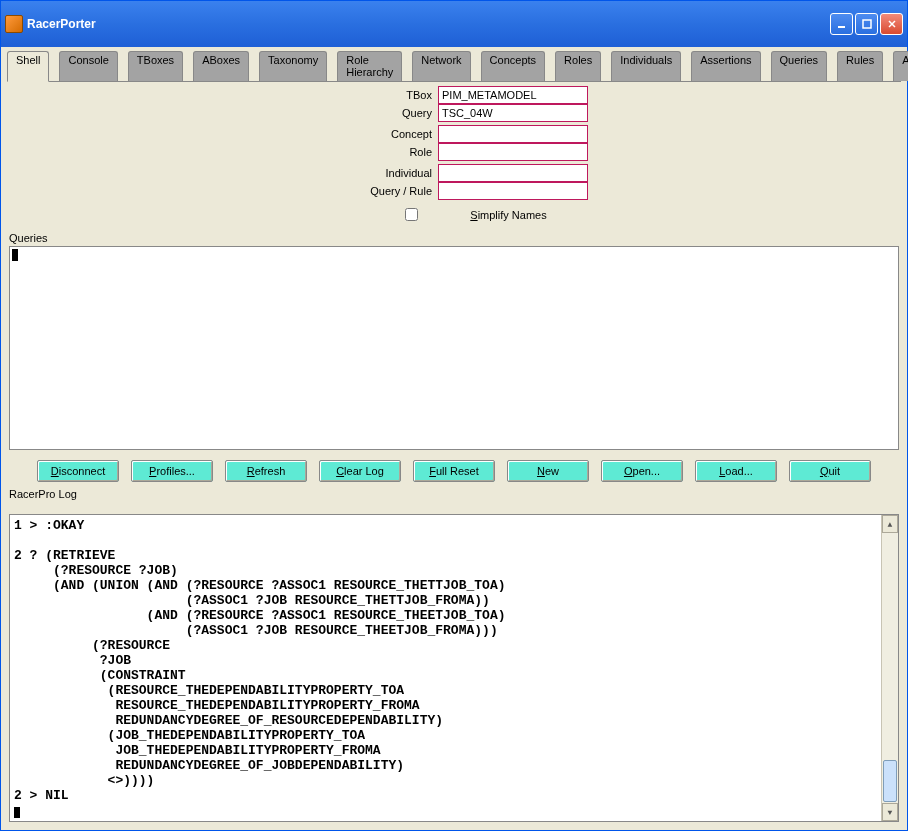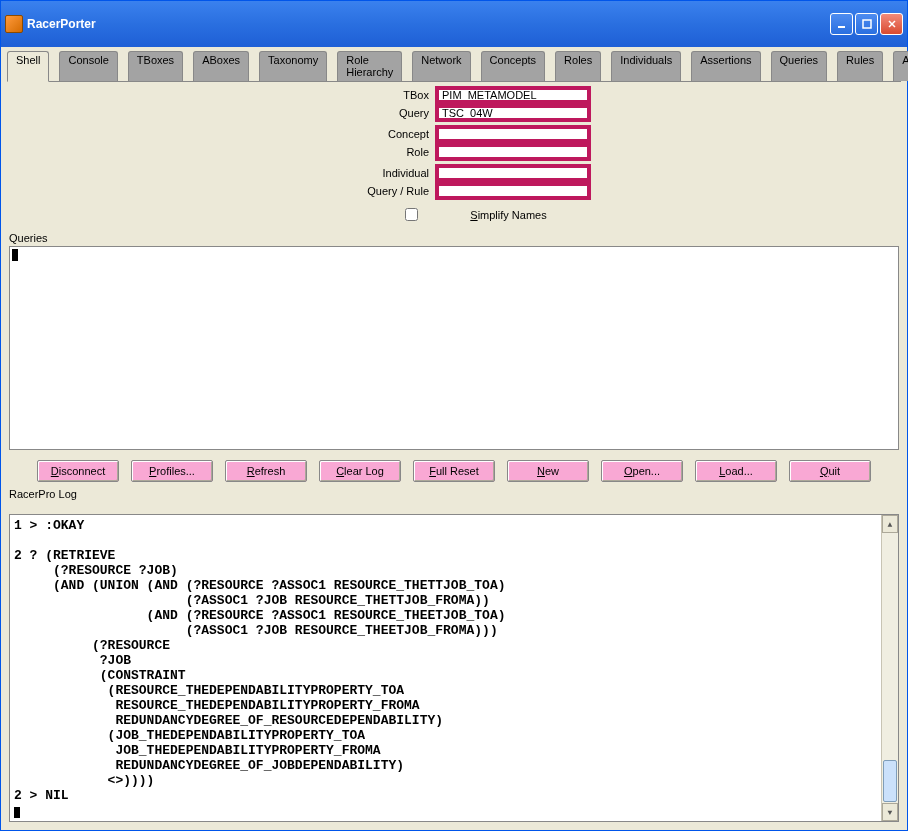--- a/index.html
+++ b/index.html
@@ -109,21 +109,21 @@
   }
   .form-label {
     width: 72px;
     text-align: right;
     padding-right: 6px;
     font-size: 11px;
   }
   .form-input {
     flex: 1;
     height: 18px;
-    border: 4px solid #be185d;
+    border: 1px solid #be185d;
     background: #fff;
     padding: 0 3px;
     font-size: 11px;
     font-family: inherit;
     box-sizing: border-box;
   }
   .simplify-row {
     display: flex;
     justify-content: center;
     align-items: center;
@@ -155,21 +155,21 @@
   }
   .button-row {
     display: flex;
     justify-content: center;
     gap: 12px;
     padding: 6px 0;
   }
   .btn {
     width: 82px;
     height: 22px;
-    background: #f9a8d4;
+    background: #5eead4;
     border: 1px solid #888;
     border-radius: 2px;
     font-size: 11px;
     font-family: inherit;
     cursor: pointer;
     box-shadow: inset 1px 1px 0 #fff, inset -1px -1px 0 #aca899;
   }
   .log-area {
     margin: 12px 8px 8px 8px;
     flex: 1;

